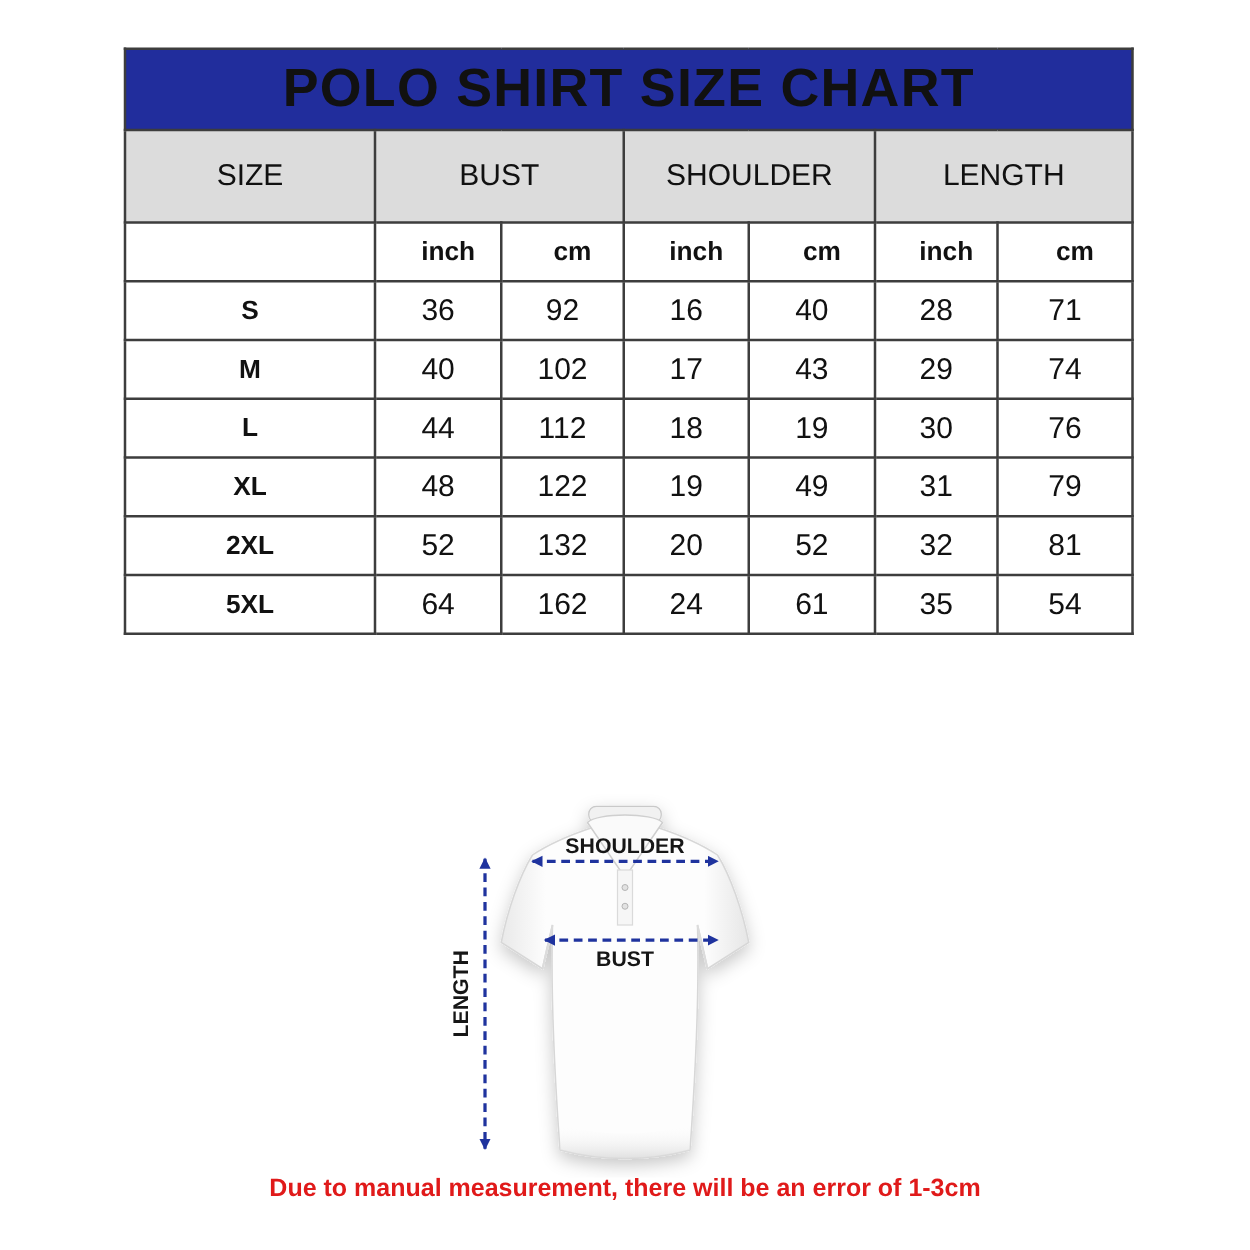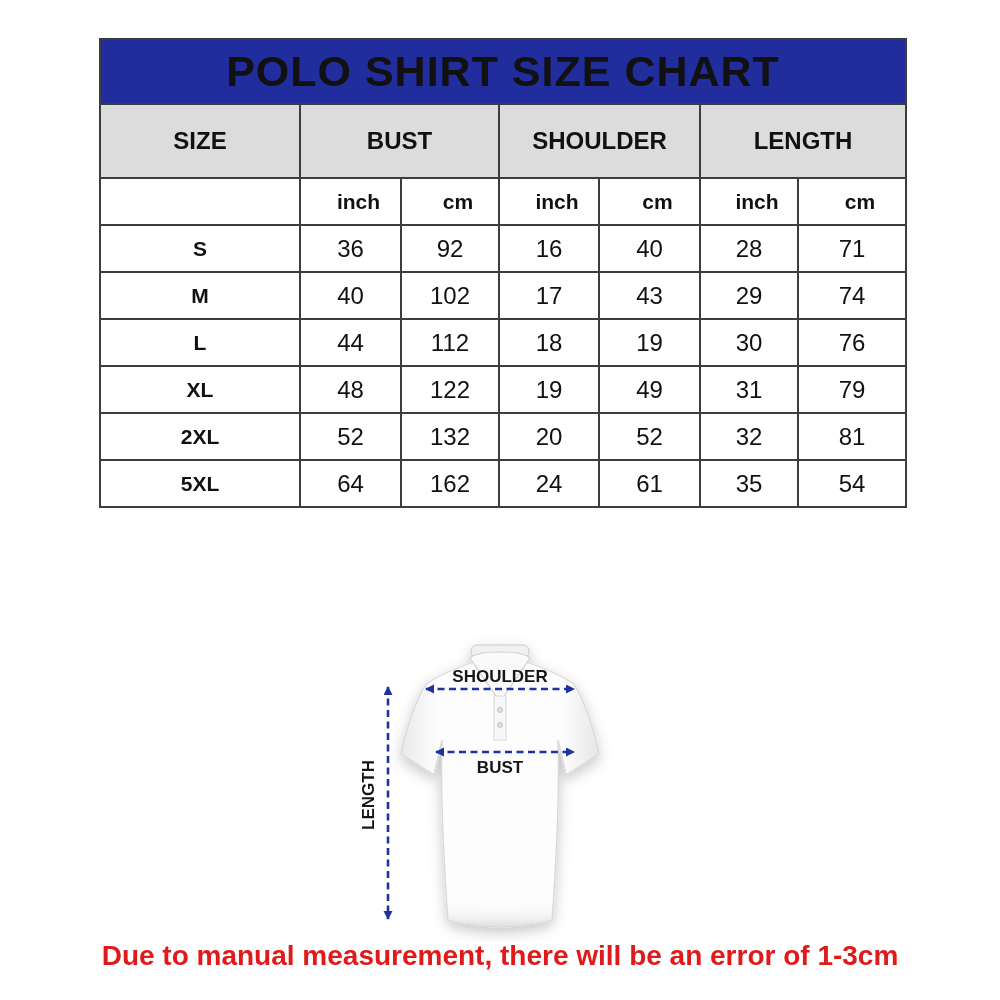--- a/index.html
+++ b/index.html
@@ -29,21 +29,21 @@
     background:var(--header_blue,#212d9c);
     color:#ffffff;
     font-size:43px;
     font-weight:bold;
     letter-spacing:1px;
   }
   tr.group-row td{
     height:72px;
     background:var(--header_gray,#dcdcdc);
     font-size:24px;
-    font-weight:bold;
+    font-weight:normal;
     margin-top:20px;
   }
   tr.unit-row td{
     height:45px;
     font-size:21px;
     font-weight:bold;
     background:#fff;
     padding-left:16px;
   }
   tr.data-row td{
@@ -73,21 +73,21 @@
     stroke:var(--arrow_blue,#1f339e);
     stroke-width:2.6;
     stroke-dasharray:7 4.5;
   }
 
   
   .note{
     position:absolute;left:0;right:0;top:940px;
     text-align:center;
     color:var(--note_red,#e01a1a);
-    font-size:28px;
+    font-size:20px;
     font-weight:bold;
   }
 </style>
 </head>
 <body>
 
 <div class="page">
 
   <table class="size-chart">
     <colgroup>

